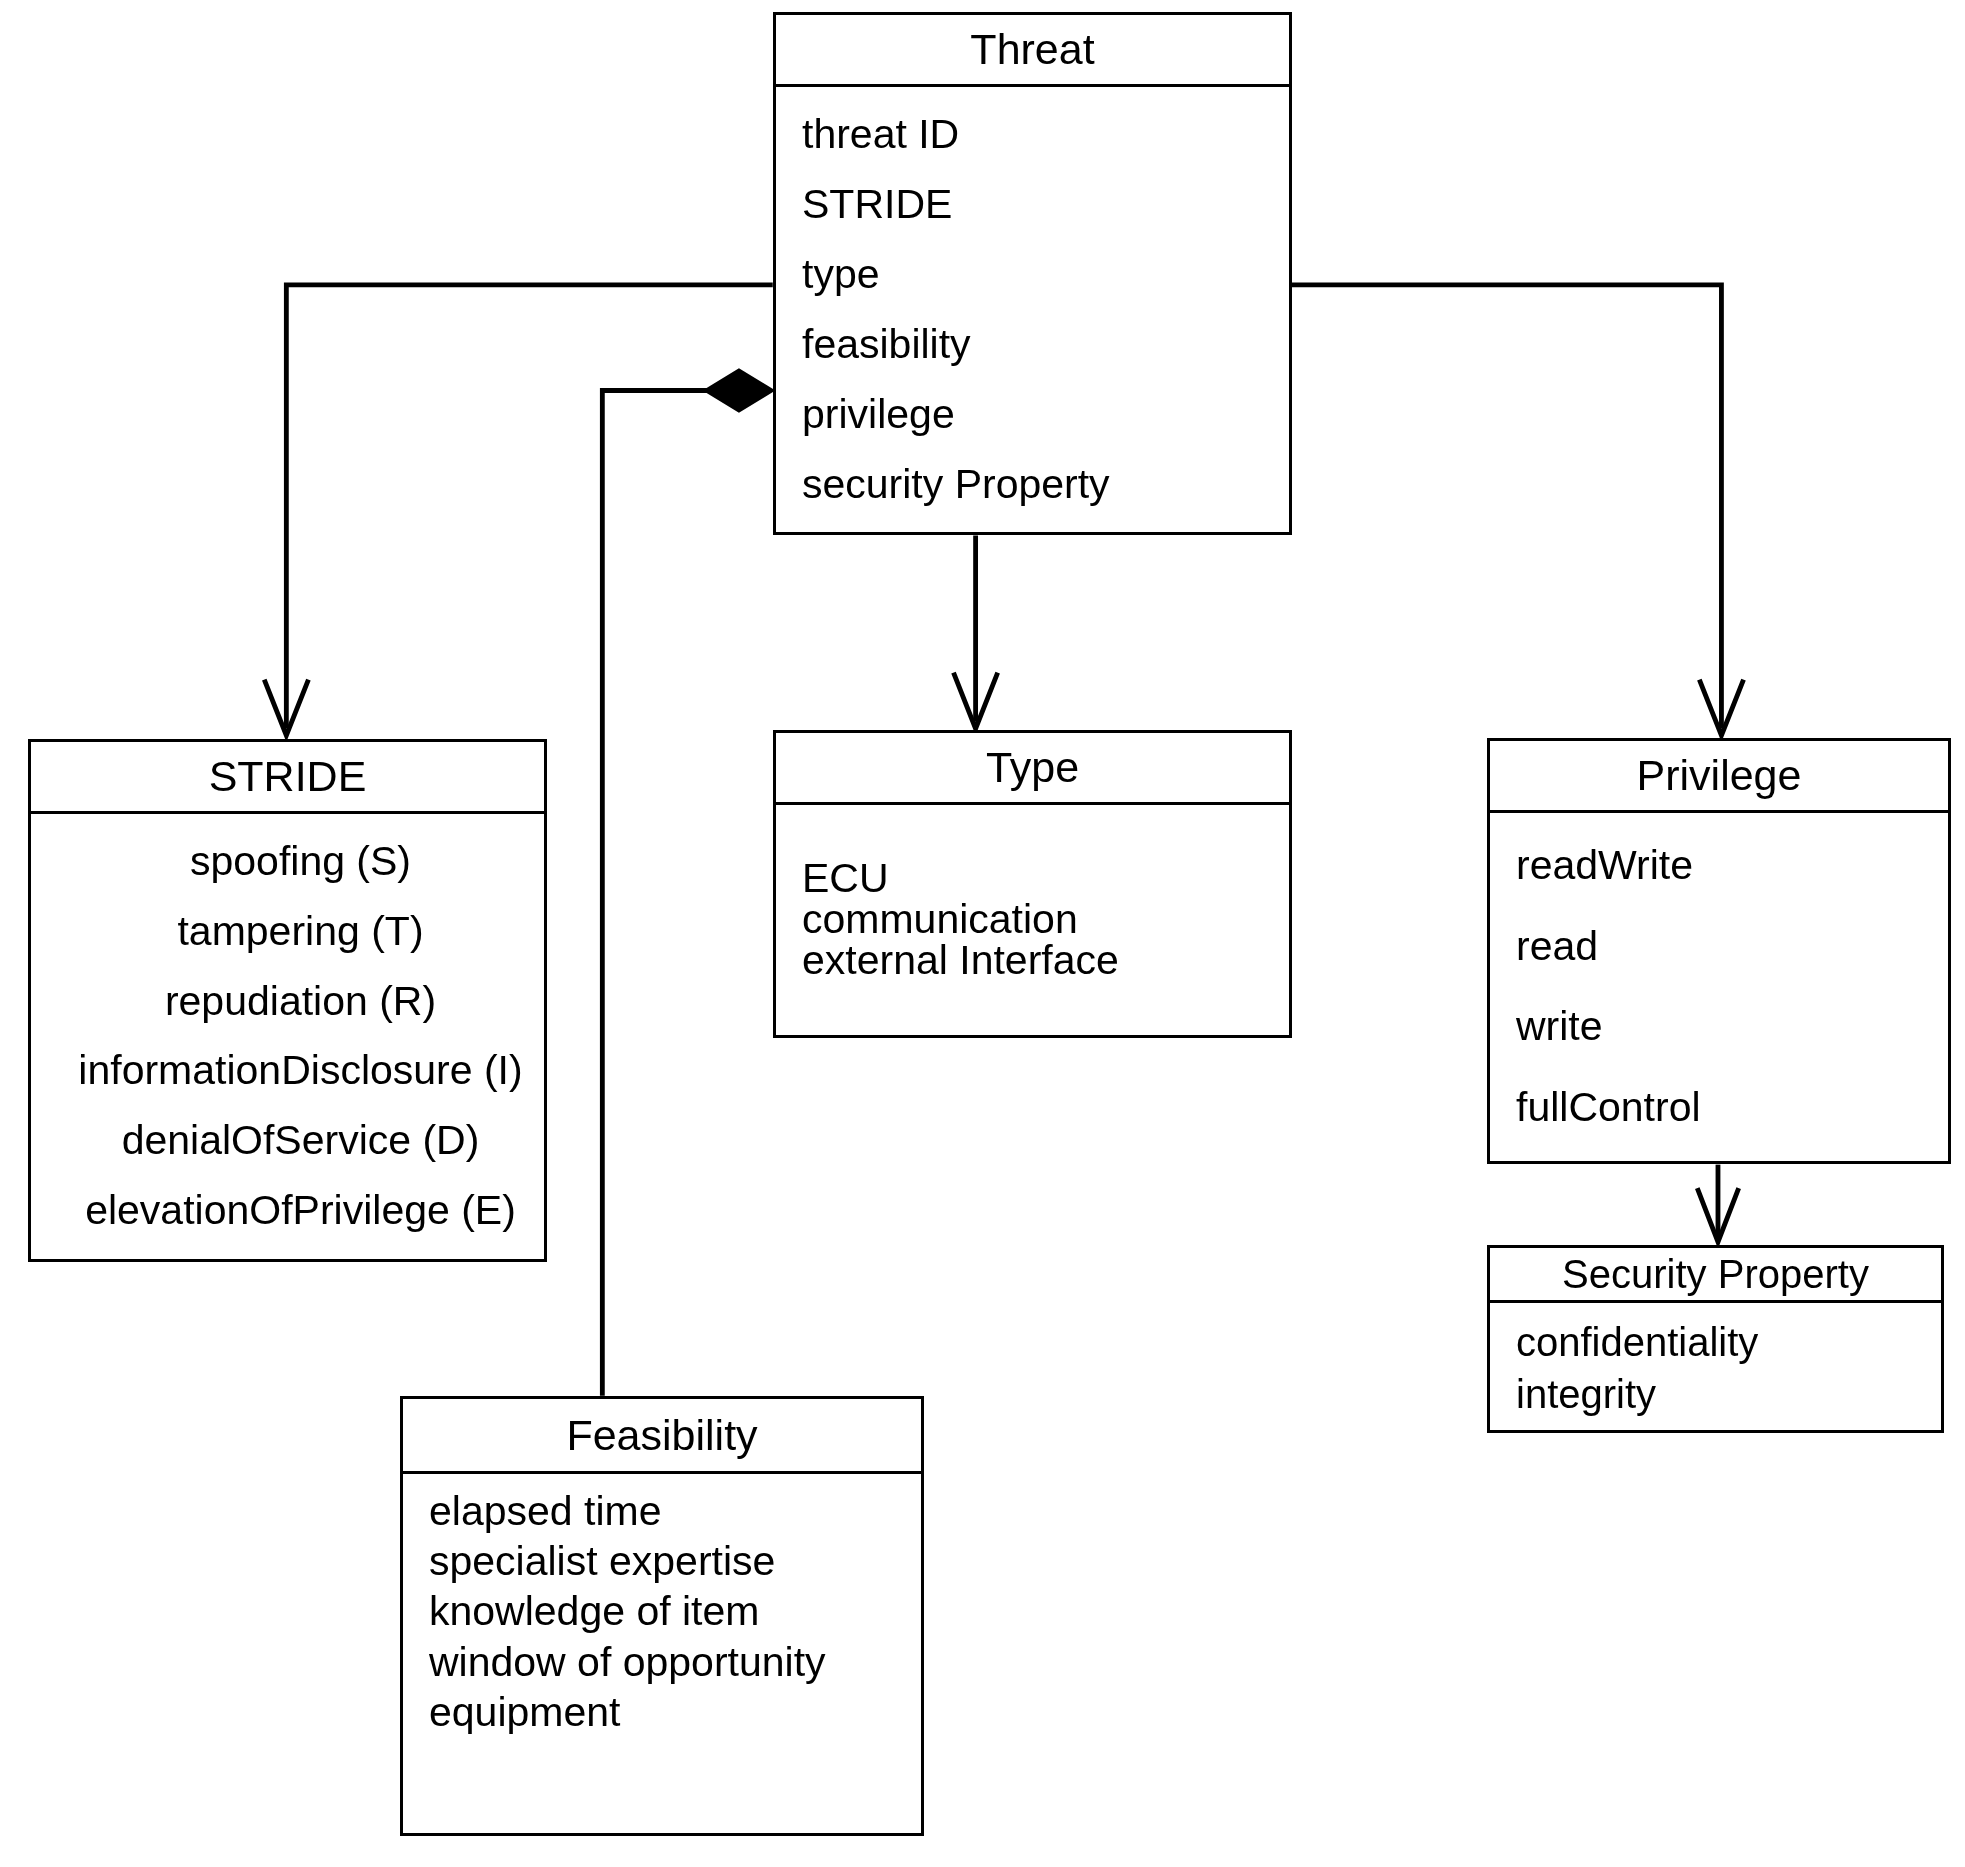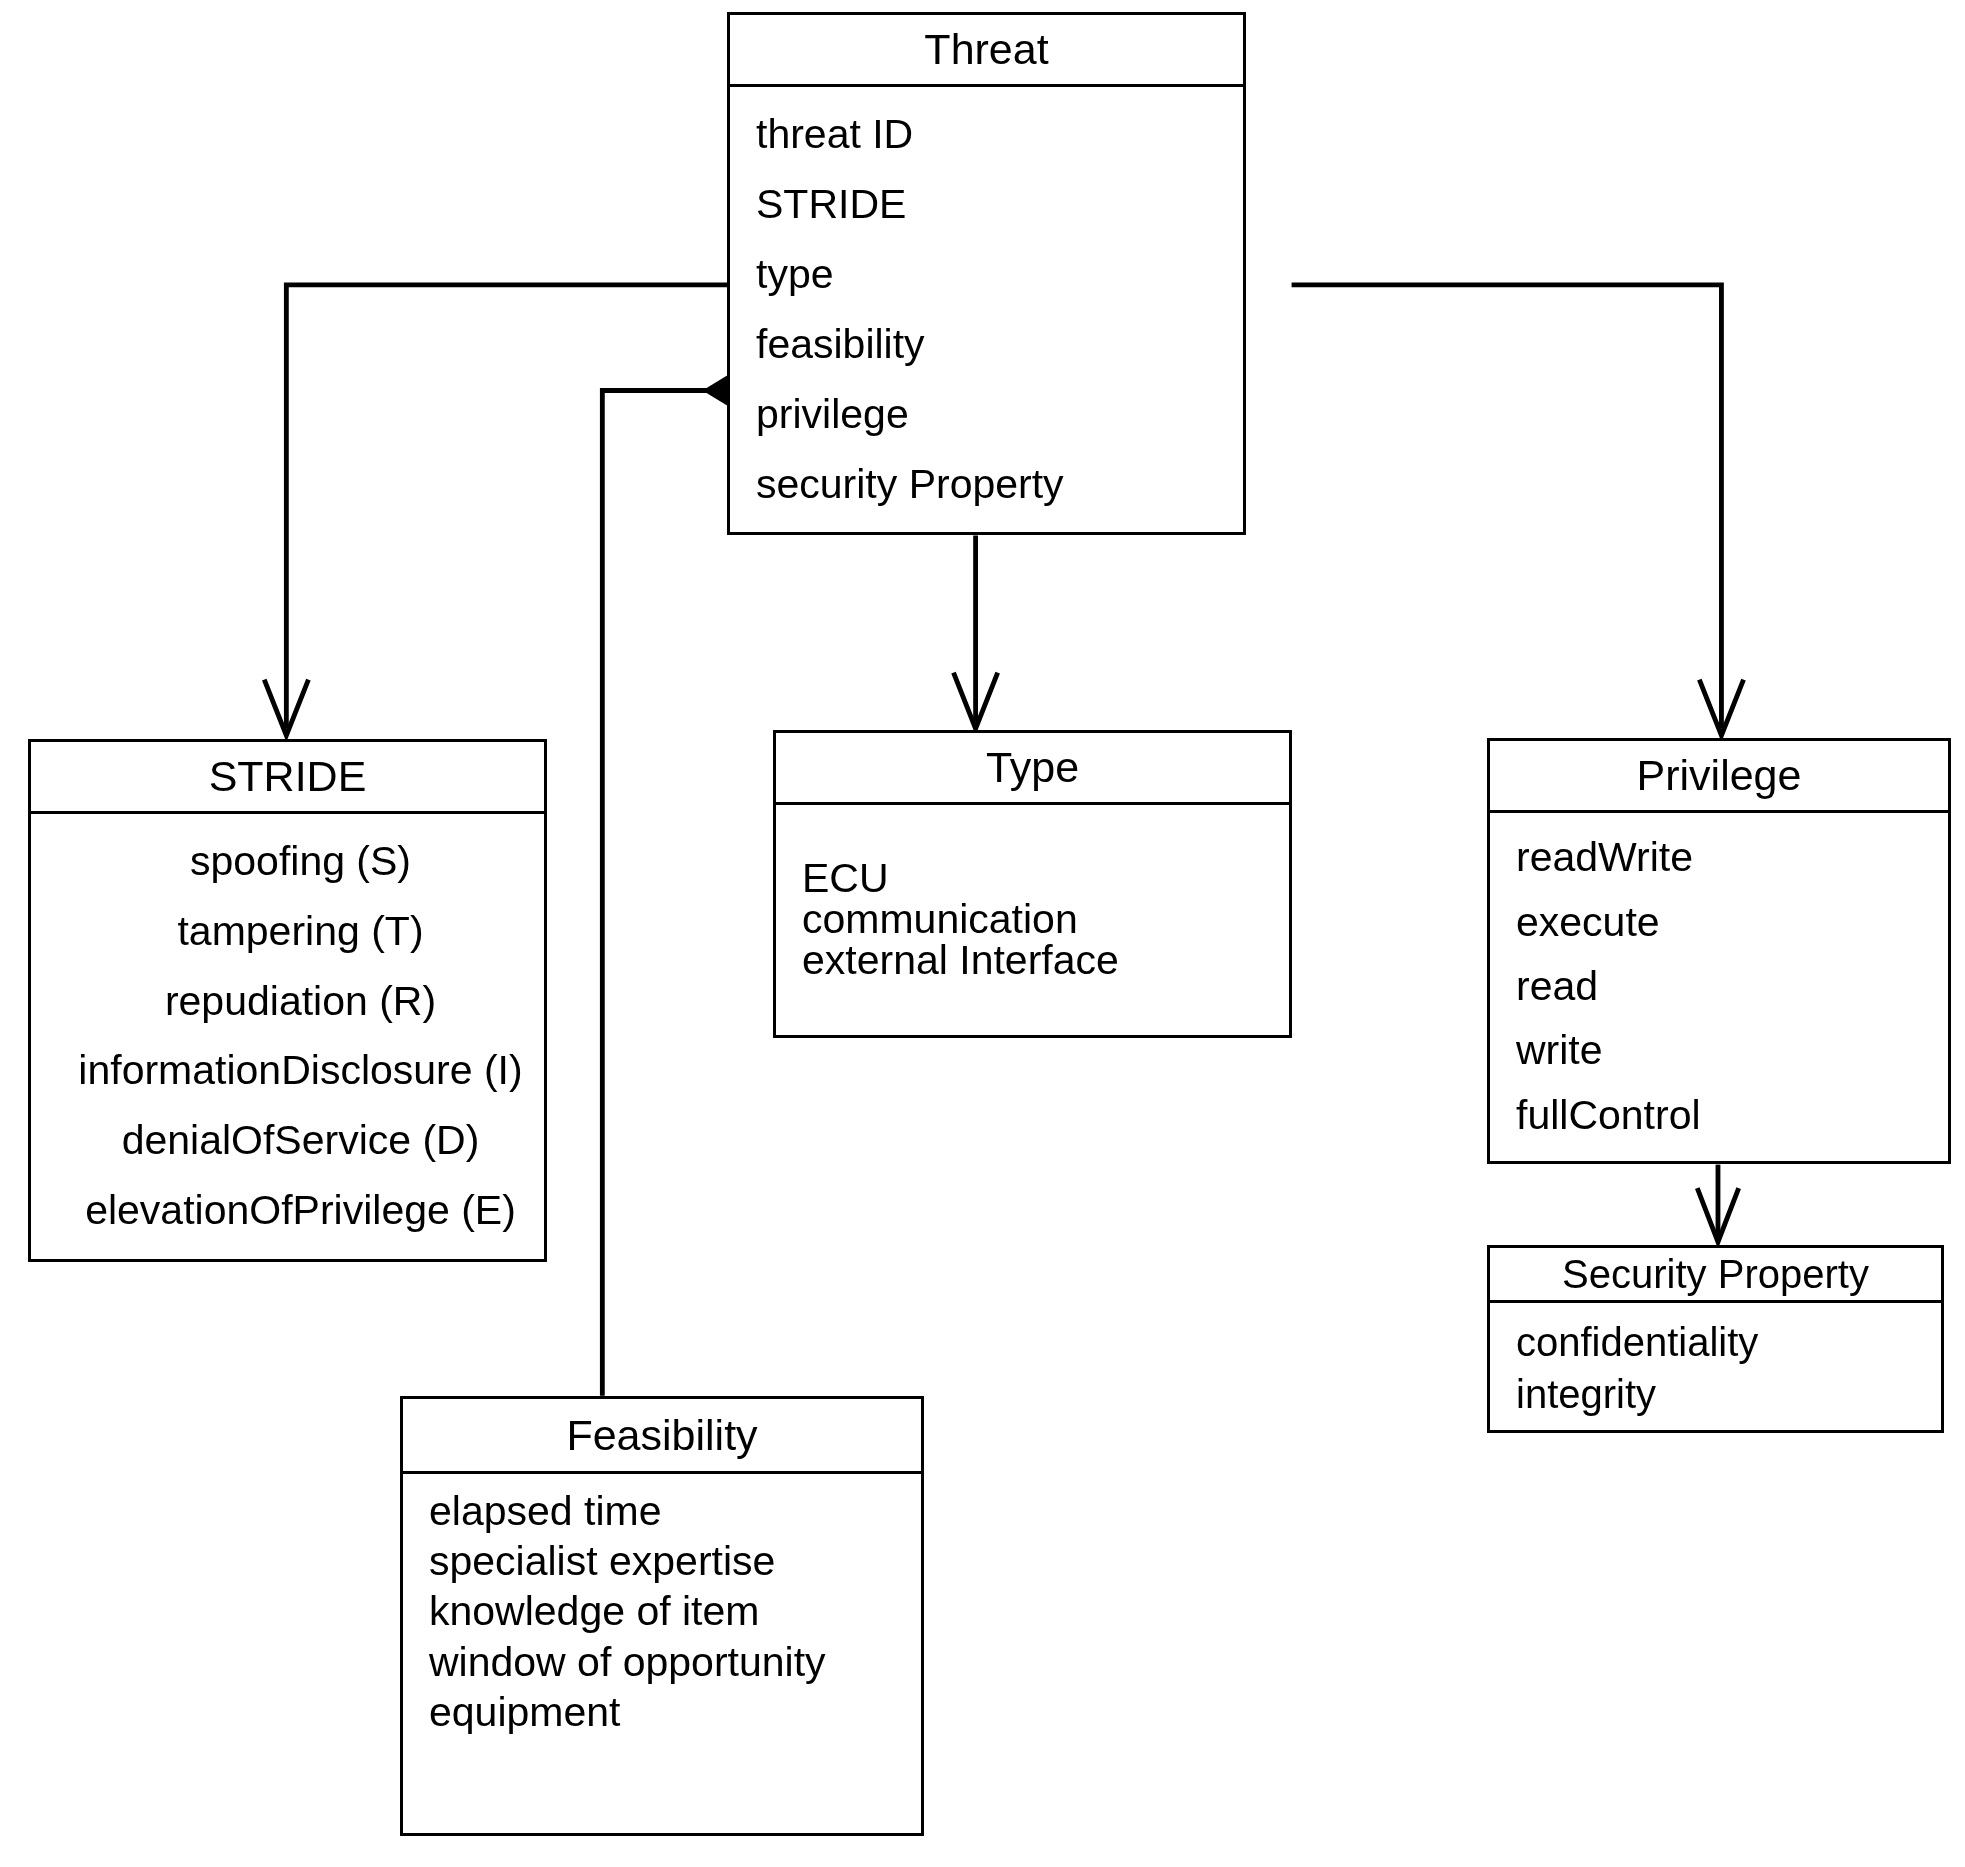--- a/index.html
+++ b/index.html
@@ -49,21 +49,21 @@
   }
   .uml-attr {
     font-size: 41px;
     line-height: 1;
     color: #000000;
     padding: 0 0 0 26px;
     white-space: nowrap;
   }
 
   
-  #class-threat       { left: 727px; top: 12.4px;   width: 519px;  height: 523px; }
+  #class-threat       { left: 773px; top: 12.4px;   width: 519px;  height: 523px; }
   #class-threat .uml-class-title { height: 72px; }
   #class-threat .uml-class-attrs { height: 444px; justify-content: space-around; }
 
   #class-stride       { left: 28px;   top: 739px; width: 519px;  height: 523px; }
   #class-stride .uml-class-title { height: 72px; }
   #class-stride .uml-class-attrs { height: 444px; justify-content: space-around; text-align: center; }
 
   #class-type         { left: 773px; top: 730px; width: 519px;  height: 308px; }
   #class-type .uml-class-title { height: 72px; }
   #class-type .uml-class-attrs { height: 228px; justify-content: center; }
@@ -145,21 +145,20 @@
       <div class="uml-attr">ECU</div>
       <div class="uml-attr">communication</div>
       <div class="uml-attr">external Interface</div>
     </div>
   </div>
 
   <div class="uml-class" id="class-privilege">
     <div class="uml-class-title">Privilege</div>
     <div class="uml-class-attrs">
       <div class="uml-attr">readWrite</div>
-      <div class="uml-attr">execute</div>
       <div class="uml-attr">read</div>
       <div class="uml-attr">write</div>
       <div class="uml-attr">fullControl</div>
     </div>
   </div>
 
   <div class="uml-class" id="class-security">
     <div class="uml-class-title">Security Property</div>
     <div class="uml-class-attrs">
       <div class="uml-attr">confidentiality</div>

